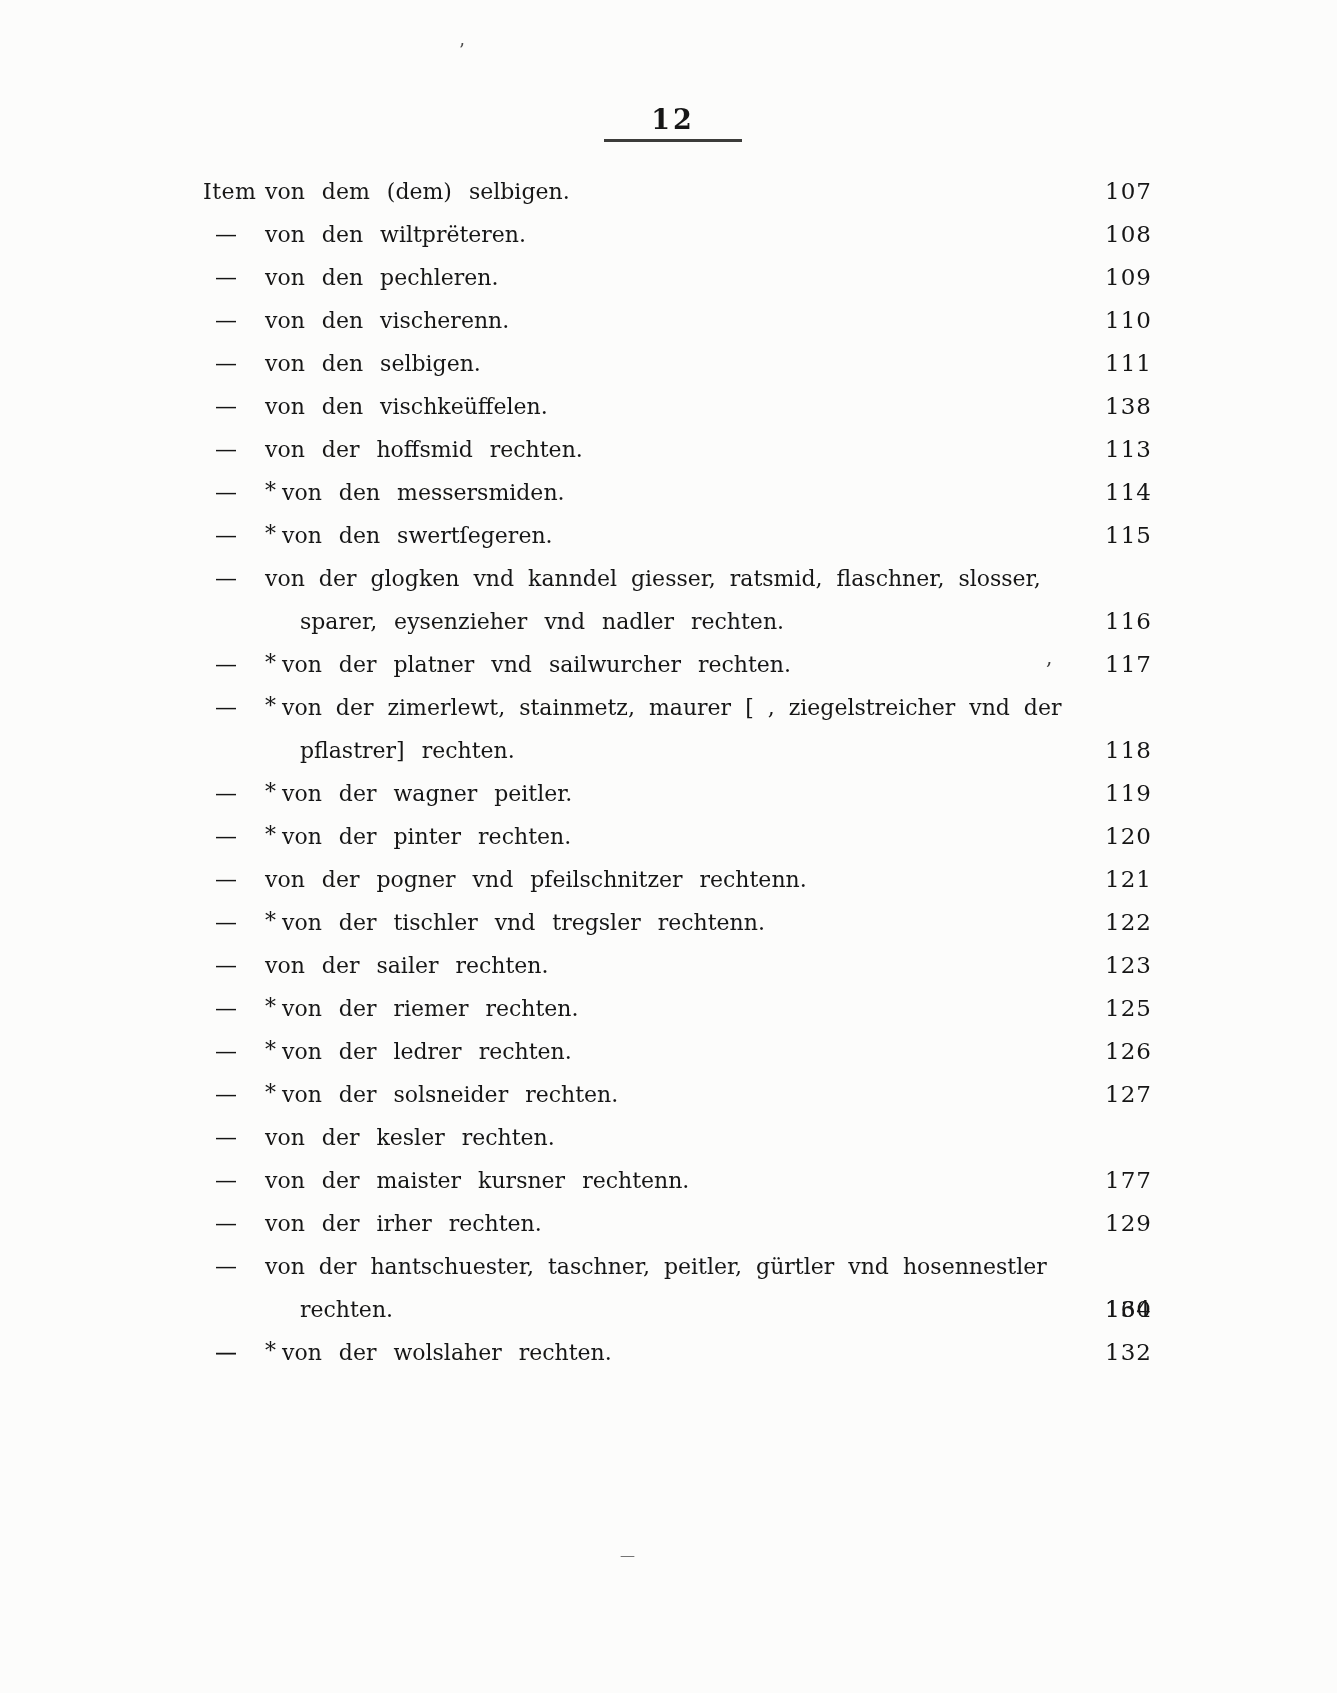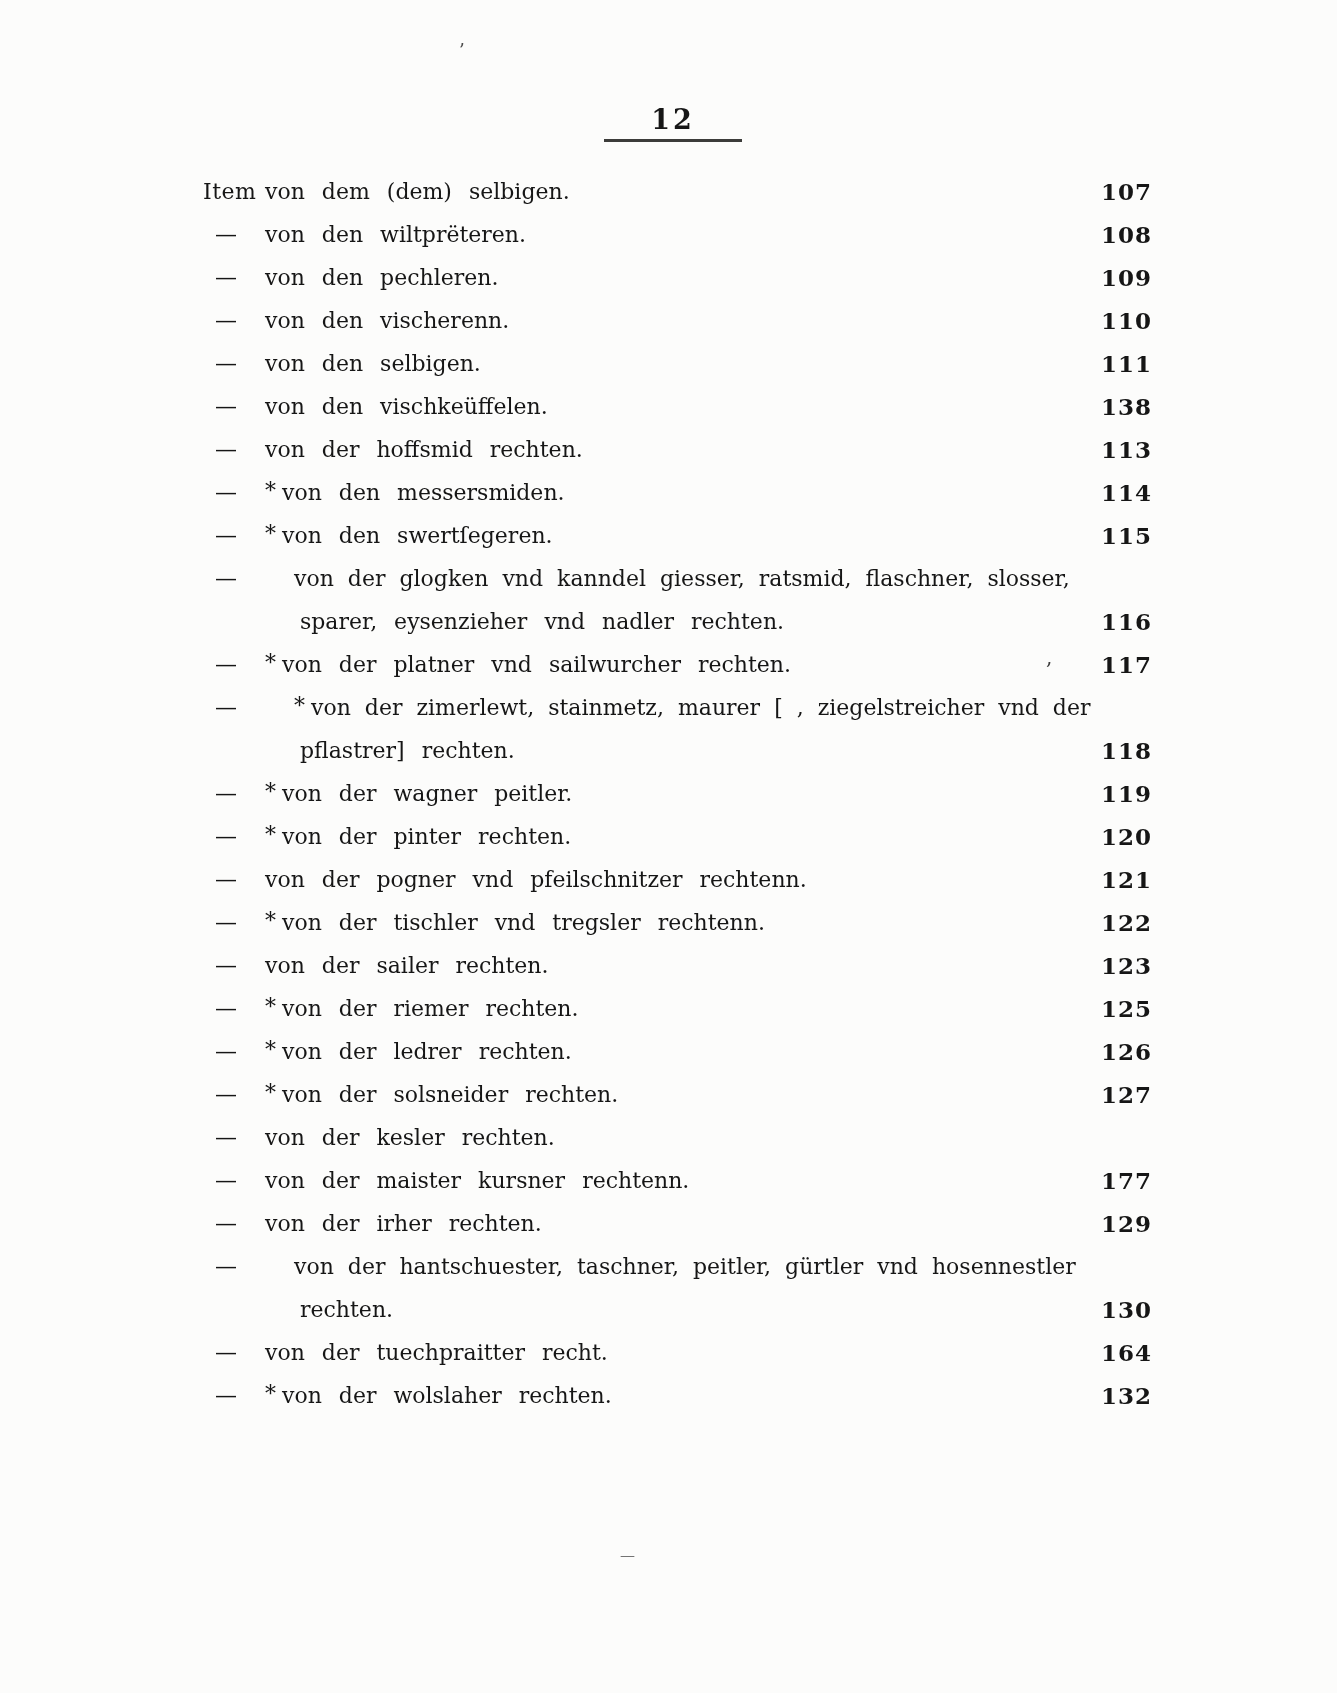--- a/index.html
+++ b/index.html
@@ -49,35 +49,35 @@
     left: 215px;
     top: 0;
     line-height: 43px;
     font-weight: 400;
   }
   .lead.item { left: 203px; letter-spacing: 0.5px; }
   .line {
     white-space: nowrap;
     word-spacing: 10px;
   }
-  .line.full { word-spacing: 7px; margin-left: 29px; }
+  .line.full { word-spacing: 7px; }
   .line.cont { margin-left: 35px; }
   .star {
     display: inline-block;
     margin-right: 6px;
     font-size: 22px;
     transform: translateY(-2px);
   }
   .num {
     position: absolute;
     right: 185px;
     bottom: 0;
     line-height: 43px;
     font-size: 23px;
-    font-weight: bold;
+    font-weight: normal;
     letter-spacing: 1px;
     text-align: right;
     min-width: 50px;
   }
   
   .art { position: absolute; color: #4a4a4a; }
   .art-top { left: 459px; top: 40px; font-size: 18px; }
   .art-comma { left: 1046px; top: 645px; font-size: 20px; color: #3a3a3a; }
   .art-bottom { left: 620px; top: 1546px; font-size: 15px; color: #707070; letter-spacing: -2px; }
 </style>
@@ -259,23 +259,20 @@
       <div class="entry">
         <span class="lead">—</span>
         <div>
           <div class="line full"><span>von der hantschuester, taschner, peitler, gürtler vnd hosennestler</span></div>
           <div class="line cont"><span>rechten.</span></div>
         </div>
         <span class="num">130</span>
       </div>
       <div class="entry">
         <span class="lead">—</span>
-        <div>
-          <div class="line"><span>von der tuechpraitter recht.</span></div>
-        </div>
         <span class="num">164</span>
       </div>
       <div class="entry">
         <span class="lead">—</span>
         <div>
           <div class="line"><span class="star">*</span><span>von der wolslaher rechten.</span></div>
         </div>
         <span class="num">132</span>
       </div>
     </div>

